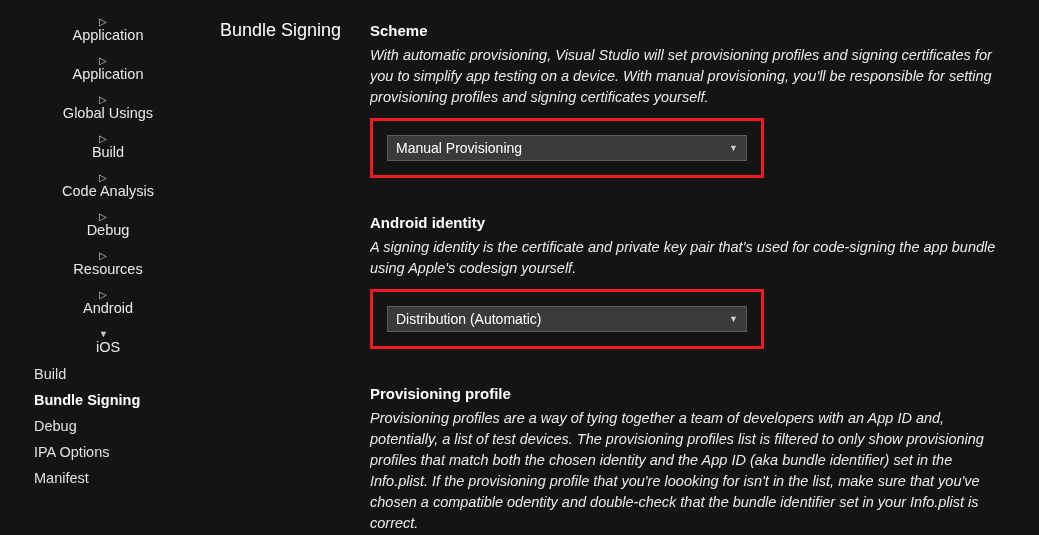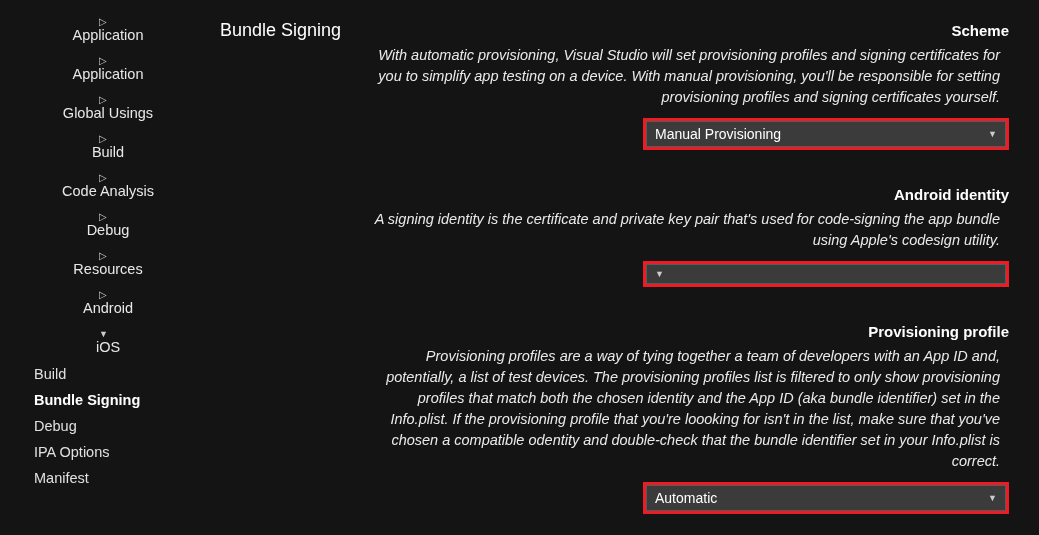--- a/index.html
+++ b/index.html
@@ -53,21 +53,20 @@
       width: 160px;
       padding: 20px 10px 10px 10px;
       font-size: 18px;
       color: #ffffff;
       flex-shrink: 0;
     }
     .content {
       flex: 1;
       padding: 22px 30px 10px 0;
       overflow-y: auto;
-      text-align: right;
     }
     .setting-block {
       margin-bottom: 36px;
     }
     .setting-heading {
       font-weight: 600;
       font-size: 15px;
       margin-bottom: 6px;
       color: #ffffff;
     }
@@ -75,21 +74,21 @@
       font-size: 14.5px;
       color: #eaeaea;
       line-height: 1.45;
       margin-bottom: 10px;
       max-width: 630px;
       font-style: italic;
     }
     .dropdown-wrap {
       display: inline-block;
       border: 3px solid #ed1c24;
-      padding: 0;
+      padding: 14px;
     }
     .dropdown {
       background: #3b3b3b;
       border: 1px solid #5a5a5a;
       color: #ffffff;
       font-size: 14px;
       padding: 4px 8px;
       width: 360px;
       display: flex;
       justify-content: space-between;
@@ -168,23 +167,24 @@
     <div class="dropdown-wrap">
       <div class="dropdown">
         <span>Manual Provisioning</span>
         <span class="dd-caret">▼</span>
       </div>
     </div>
   </div>
 
   <div class="setting-block">
     <div class="setting-heading">Android identity</div>
-    <div class="setting-desc">A signing identity is the certificate and private key pair that's used for code-signing the app bundle using Apple's codesign utility.</div>
+    <div class="setting-desc">A signing identity is the certificate and private key pair that's used for code-signing the app bundle using Apple's codesign yourself.</div>
     <div class="dropdown-wrap">
       <div class="dropdown">
+        <span>Distribution (Automatic)</span>
         <span class="dd-caret">▼</span>
       </div>
     </div>
   </div>
 
   <div class="setting-block">
     <div class="setting-heading">Provisioning profile</div>
     <div class="setting-desc">Provisioning profiles are a way of tying together a team of developers with an App ID and, potentially, a list of test devices. The provisioning profiles list is filtered to only show provisioning profiles that match both the chosen identity and the App ID (aka bundle identifier) set in the Info.plist. If the provisioning profile that you're loooking for isn't in the list, make sure that you've chosen a compatible odentity and double-check that the bundle identifier set in your Info.plist is correct.</div>
     <div class="dropdown-wrap">
       <div class="dropdown">

